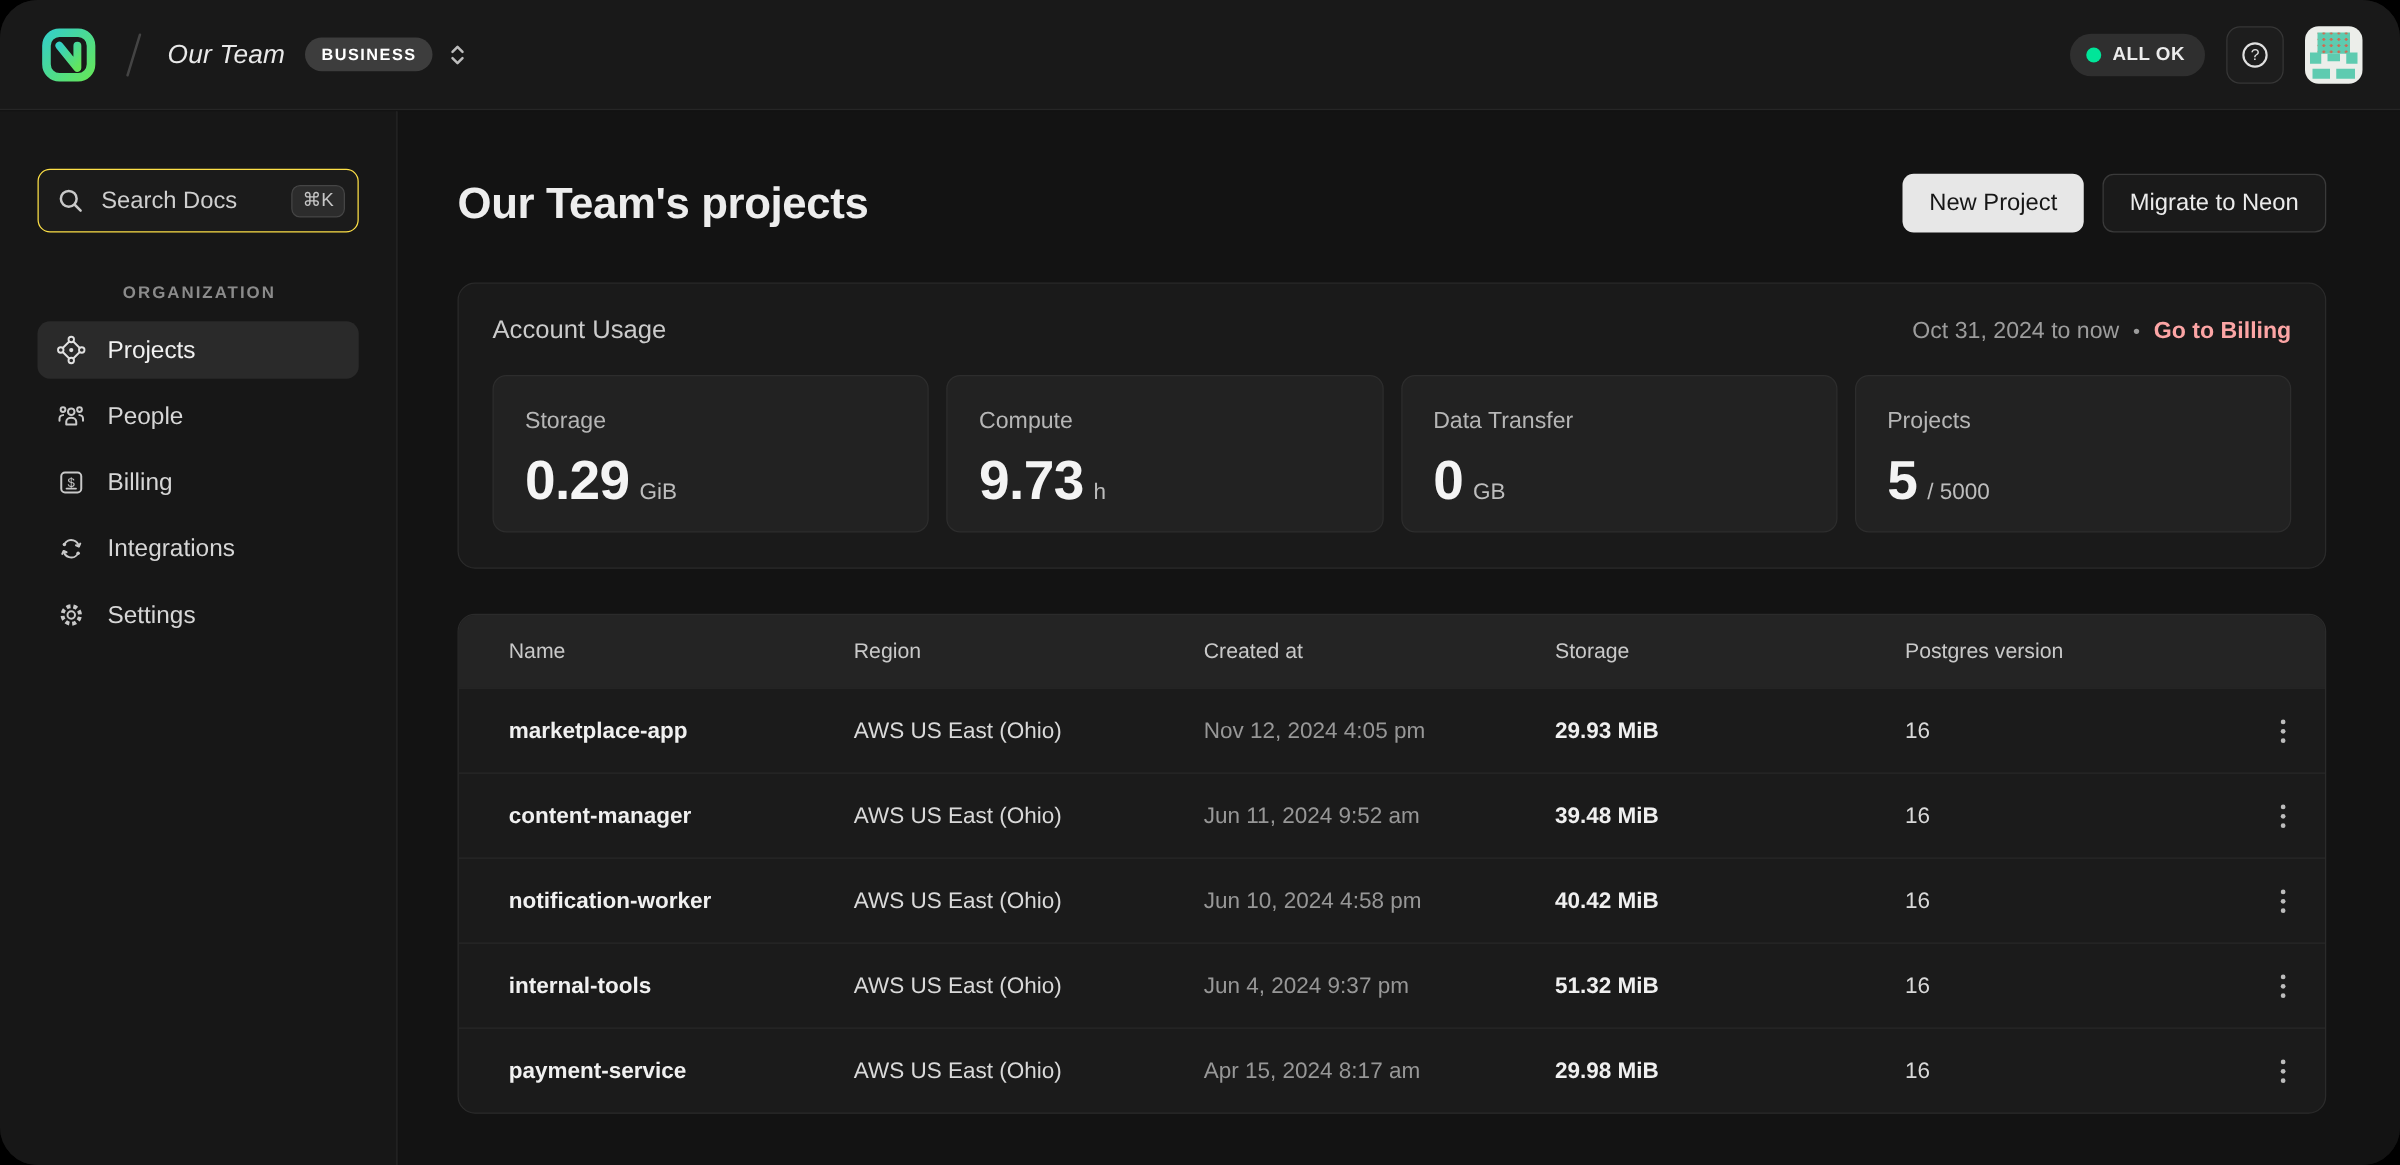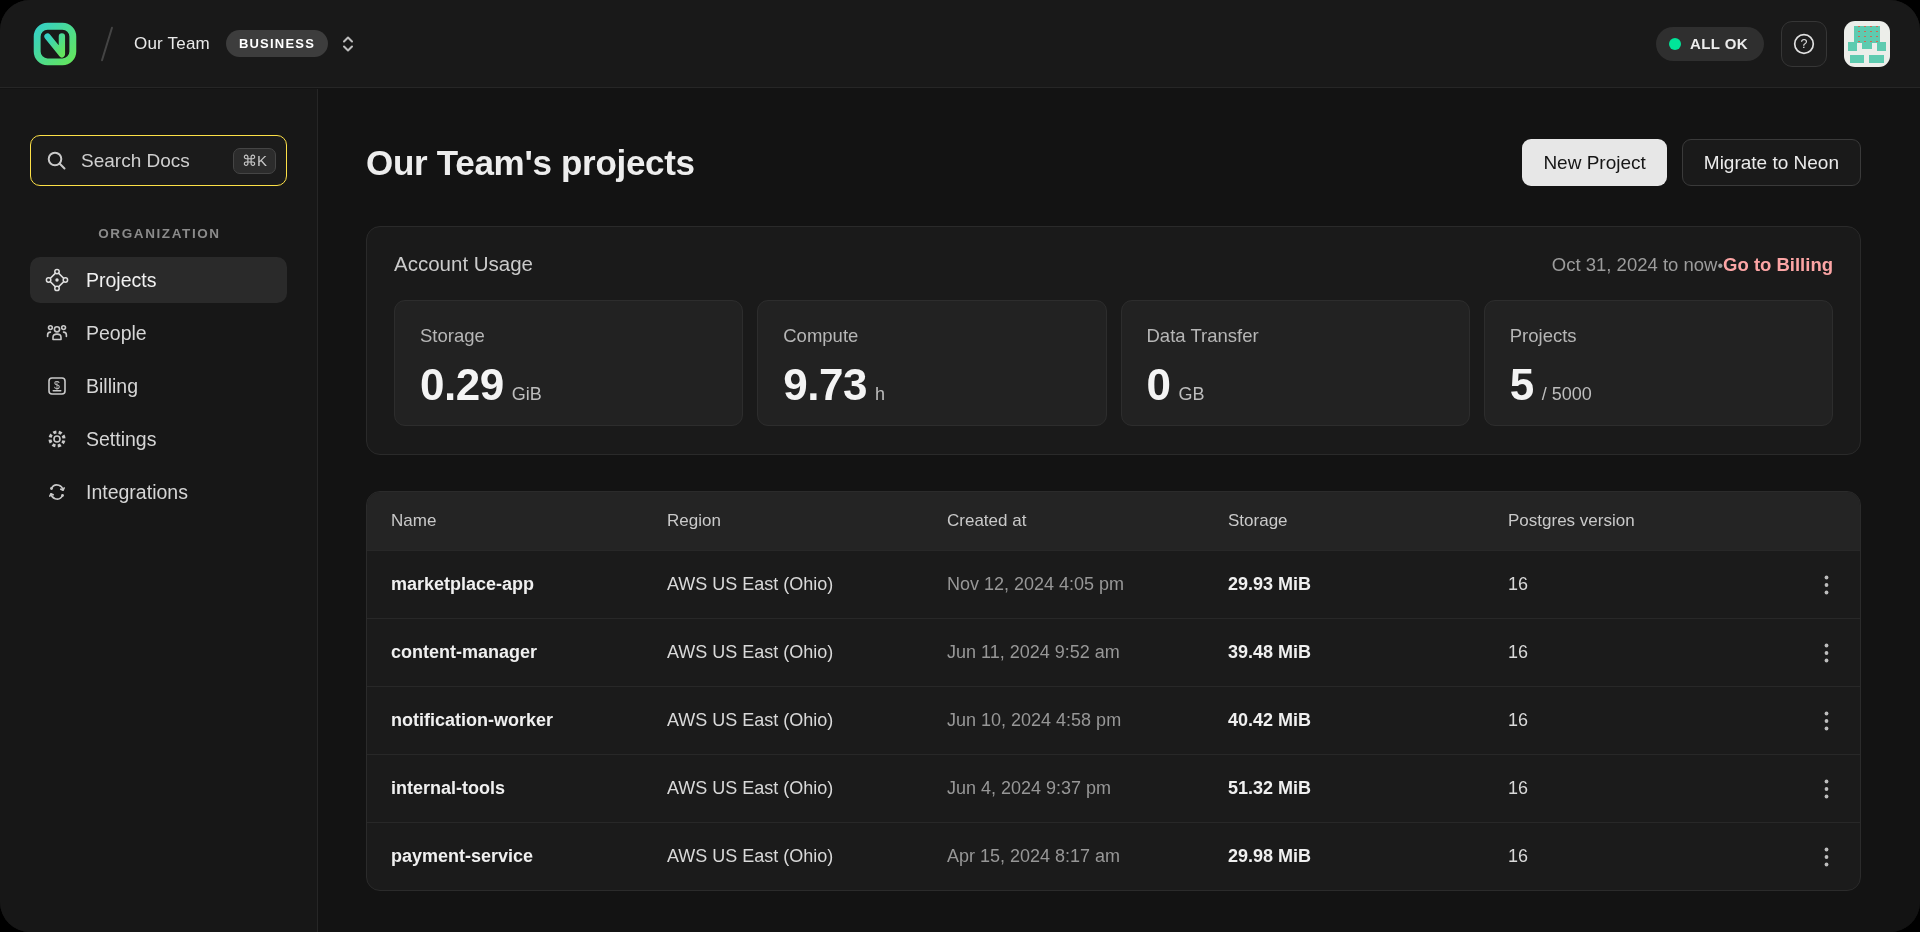--- a/index.html
+++ b/index.html
@@ -25,21 +25,21 @@
     border-bottom: 1px solid #262626;
     display: flex; align-items: center;
     padding: 0 30px 0 32px;
   }
   .logo { width: 46px; height: 46px; display:block; }
   .slash {
     width: 2px; height: 36px; background: #444;
     transform: rotate(17deg);
     margin: 0 26px 0 28px; border-radius: 1px;
   }
-  .org-name { font-size: 17px; color: #e9e9e9; font-weight: 500; letter-spacing: .2px; }
+  .org-name { font-size: 21px; color: #e9e9e9; font-weight: 500; letter-spacing: .2px; font-style: italic; }
   .plan-badge {
     margin-left: 16px;
     background: #3d3d3d; color: #fff;
     font-size: 13px; font-weight: 700; letter-spacing: 1.2px;
     padding: 6px 13px; border-radius: 999px;
   }
   .org-selector { margin-left: 12px; display:flex; align-items:center; cursor:pointer; }
   .header-right { margin-left: auto; display: flex; align-items: center; gap: 17px; }
   .status-pill {
     display: flex; align-items: center; gap: 9px;
@@ -118,21 +118,21 @@
   .btn-secondary { background: #1a1a1a; color: #ebebeb; border: 1px solid #3a3a3a; }
 
   
   .usage-panel {
     margin-top: 40px;
     background: #1a1a1a; border: 1px solid #2a2a2a; border-radius: 14px;
     padding: 25px 27px 28px 27px;
   }
   .usage-head { display: flex; align-items: baseline; }
   .usage-title { font-size: 20.5px; color: #cbcbcb; font-weight: 500; }
-  .usage-meta { margin-left: auto; display: flex; align-items: baseline; gap: 0; font-size: 18.5px; }
+  .usage-meta { margin-left: auto; display: flex; align-items: baseline; gap: 11px; font-size: 18.5px; }
   .usage-period { color: #9c9c9c; }
   .usage-dot { color: #9c9c9c; font-size: 16px; }
   .billing-link { font-weight: 700; text-decoration: none; cursor: pointer; }
   .stats-grid { margin-top: 24px; display: grid; grid-template-columns: repeat(4, 1fr); gap: 14px; }
   .stat-card {
     background: #222222; border: 1px solid #2d2d2d; border-radius: 11px;
     padding: 24px 25px 27px 25px; height: 126px;
   }
   .stat-label { font-size: 18.5px; color: #b6b6b6; }
   .stat-value-row { margin-top: 13px; display: flex; align-items: baseline; gap: 8px; }
@@ -142,21 +142,21 @@
   
   .table-card {
     margin-top: 36px;
     border: 1px solid #2b2b2b; border-radius: 14px;
     background: #1b1b1b; overflow: hidden;
   }
   .t-row {
     display: grid;
     grid-template-columns: 276px 280px 281px 280px 1fr 64px;
     align-items: center;
-    padding-left: 24px; padding-right: 14px;
+    padding-left: 40px; padding-right: 14px;
   }
   .t-head { background: #242424; height: 58px; }
   .t-head .t-cell { font-size: 17px; color: #c9c9c9; font-weight: 500; }
   .t-body-row { height: 68px; border-top: 1px solid #282828; cursor: pointer; }
   .t-cell { font-size: 18px; }
   .c-name    { font-weight: 700; color: #f0f0f0; }
   .c-region  { color: #d9d9d9; }
   .c-created { color: #979797; }
   .c-storage { font-weight: 700; color: #f0f0f0; }
   .c-version { color: #d9d9d9; }
@@ -259,39 +259,39 @@
           <svg width="24" height="24" viewBox="0 0 24 24">
             <rect x="4" y="4" width="16" height="16" rx="3" fill="none" stroke="#c9c9c9" stroke-width="1.6"></rect>
             <text x="12" y="15.3" text-anchor="middle" font-size="10.5" font-family="Liberation Sans, sans-serif" fill="#c9c9c9">$</text>
             <line x1="8.2" y1="16.8" x2="15.8" y2="16.8" stroke="#c9c9c9" stroke-width="1.4" stroke-linecap="round"></line>
           </svg>
         </span>
         <span>Billing</span>
       </div>
       <div class="nav-item">
         <span class="ico">
-          <svg width="24" height="24" viewBox="0 0 24 24">
-            <circle cx="12" cy="12" r="7" fill="none" stroke="#c9c9c9" stroke-width="3.1" stroke-dasharray="3.2 2.3" transform="rotate(12 12 12)"></circle>
-            <circle cx="12" cy="12" r="3" fill="none" stroke="#c9c9c9" stroke-width="1.6"></circle>
-          </svg>
-        </span>
-        <span>Settings</span>
-      </div>
-      <div class="nav-item">
-        <span class="ico">
           <svg width="24" height="24" viewBox="0 0 24 24" fill="none" stroke="#c9c9c9" stroke-width="1.6" stroke-linecap="round" stroke-linejoin="round">
             <path d="M6.5 8.5 C7.8 5.8 10.8 4.4 13.8 5.3 C16 6 17.6 7.8 18 10"></path>
             <path d="M17.5 15.5 C16.2 18.2 13.2 19.6 10.2 18.7 C8 18 6.4 16.2 6 14"></path>
             <path d="M15.8 9.2 L18.1 10.2 L19.2 7.9"></path>
             <path d="M8.2 14.8 L5.9 13.8 L4.8 16.1"></path>
             <circle cx="6.5" cy="8.5" r="1.4" fill="#c9c9c9" stroke="none"></circle>
             <circle cx="17.5" cy="15.5" r="1.4" fill="#c9c9c9" stroke="none"></circle>
           </svg>
         </span>
         <span>Integrations</span>
+      </div>
+      <div class="nav-item">
+        <span class="ico">
+          <svg width="24" height="24" viewBox="0 0 24 24">
+            <circle cx="12" cy="12" r="7" fill="none" stroke="#c9c9c9" stroke-width="3.1" stroke-dasharray="3.2 2.3" transform="rotate(12 12 12)"></circle>
+            <circle cx="12" cy="12" r="3" fill="none" stroke="#c9c9c9" stroke-width="1.6"></circle>
+          </svg>
+        </span>
+        <span>Settings</span>
       </div>
     </div>
   </div>
 
   <div class="main">
 
     <div class="title-row">
       <h1 class="page-title">Our Team's projects</h1>
       <div class="title-actions">
         <button class="btn btn-primary">New Project</button>

